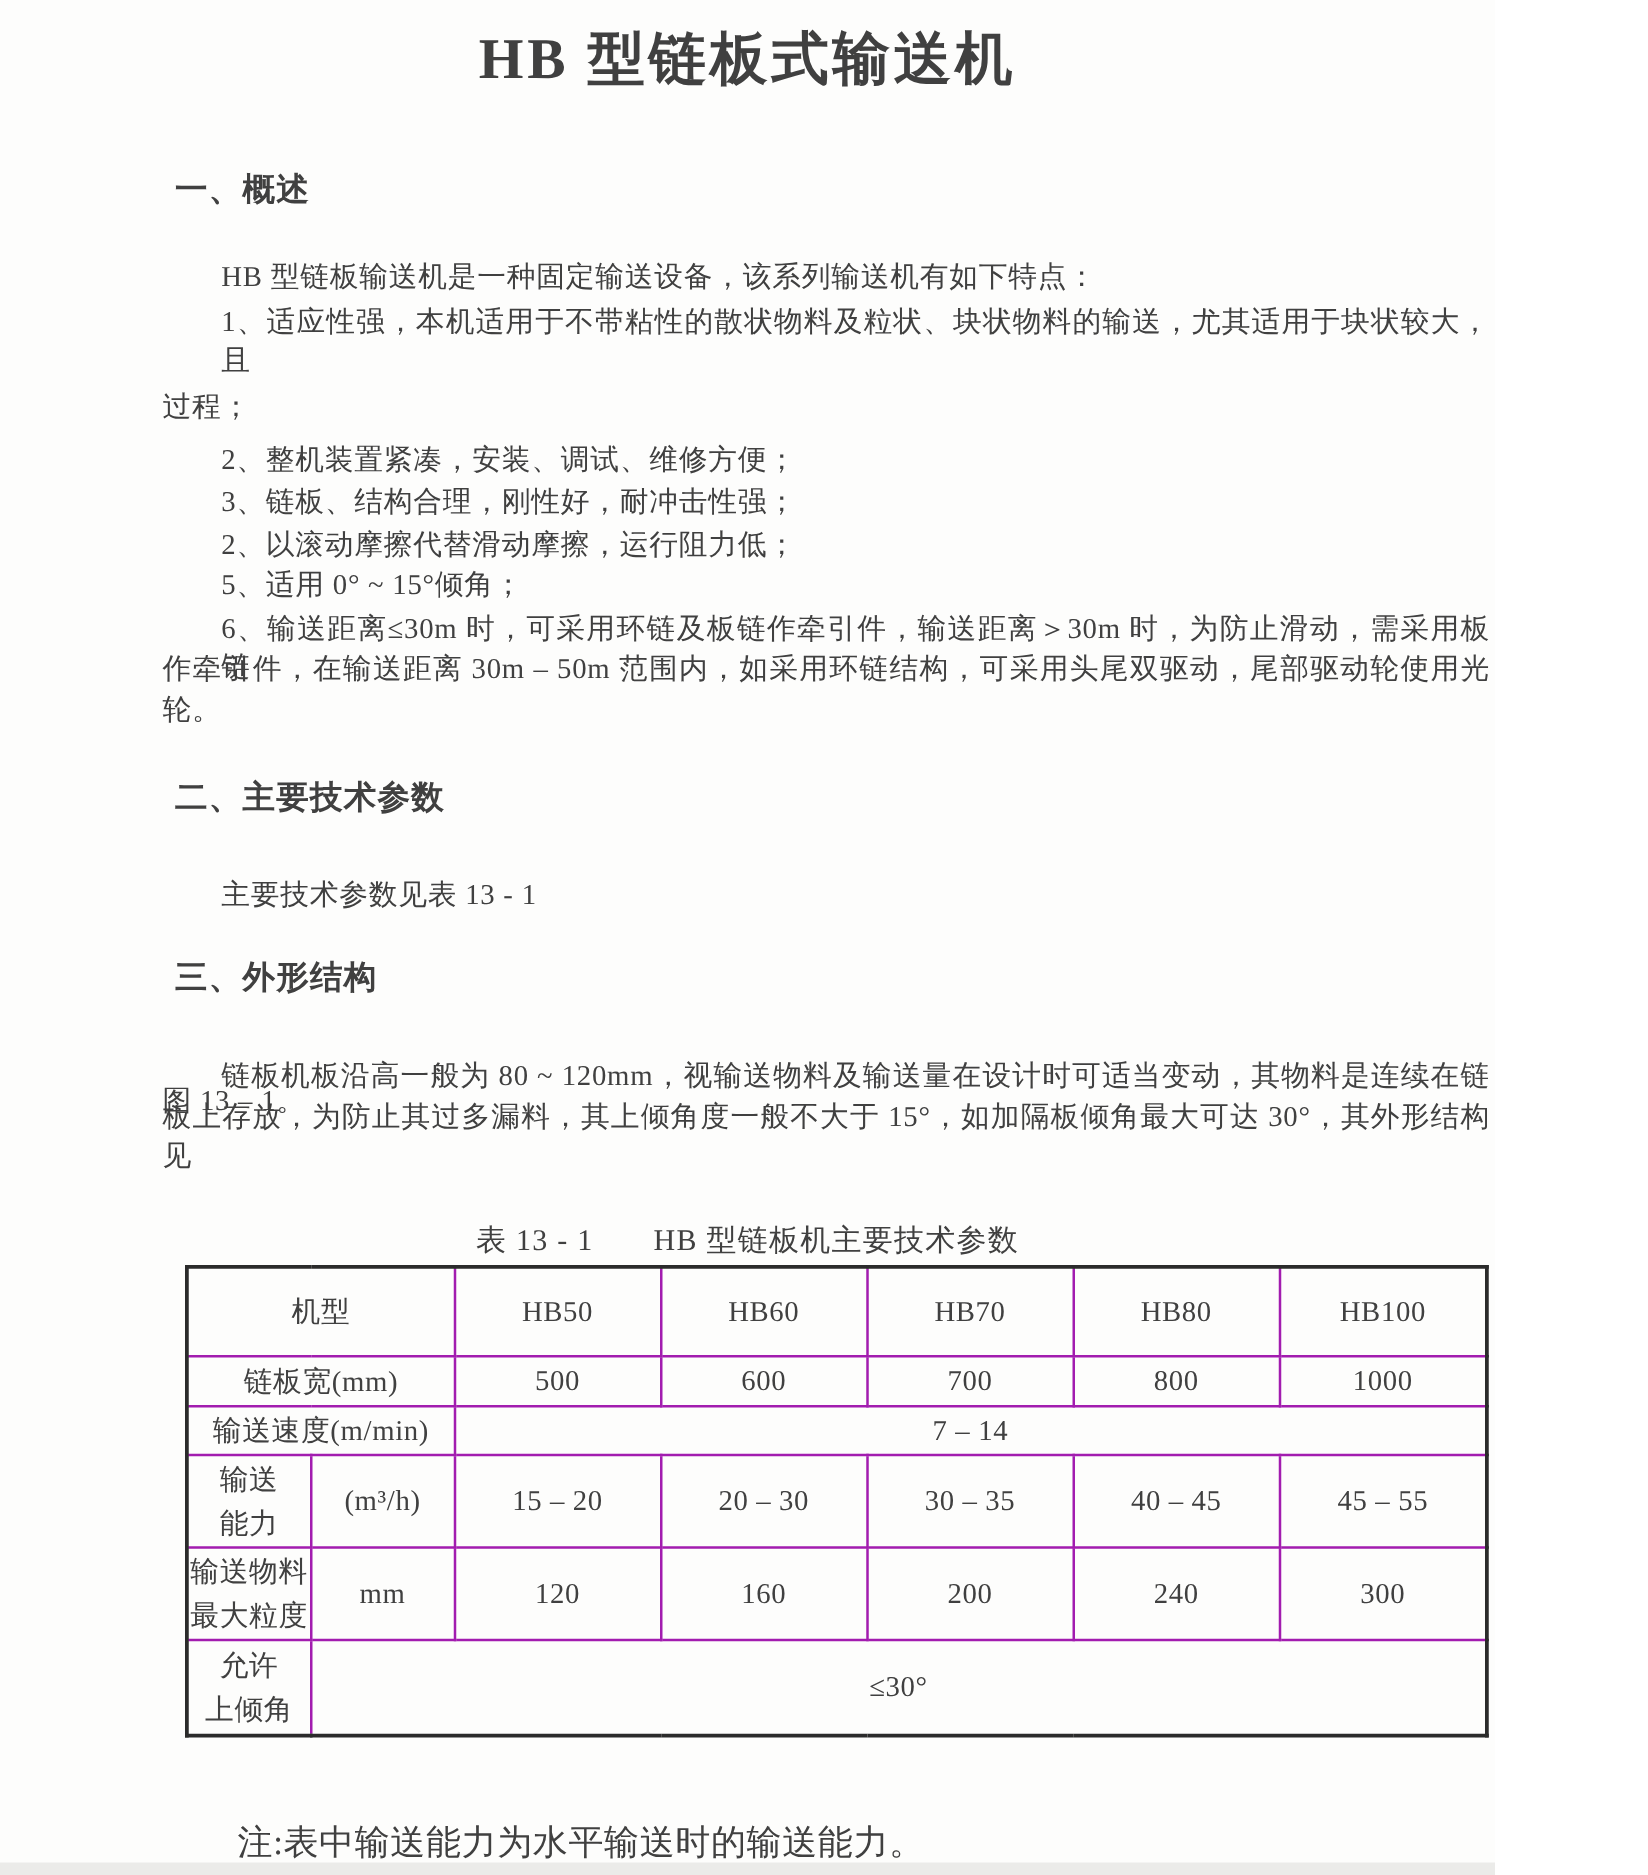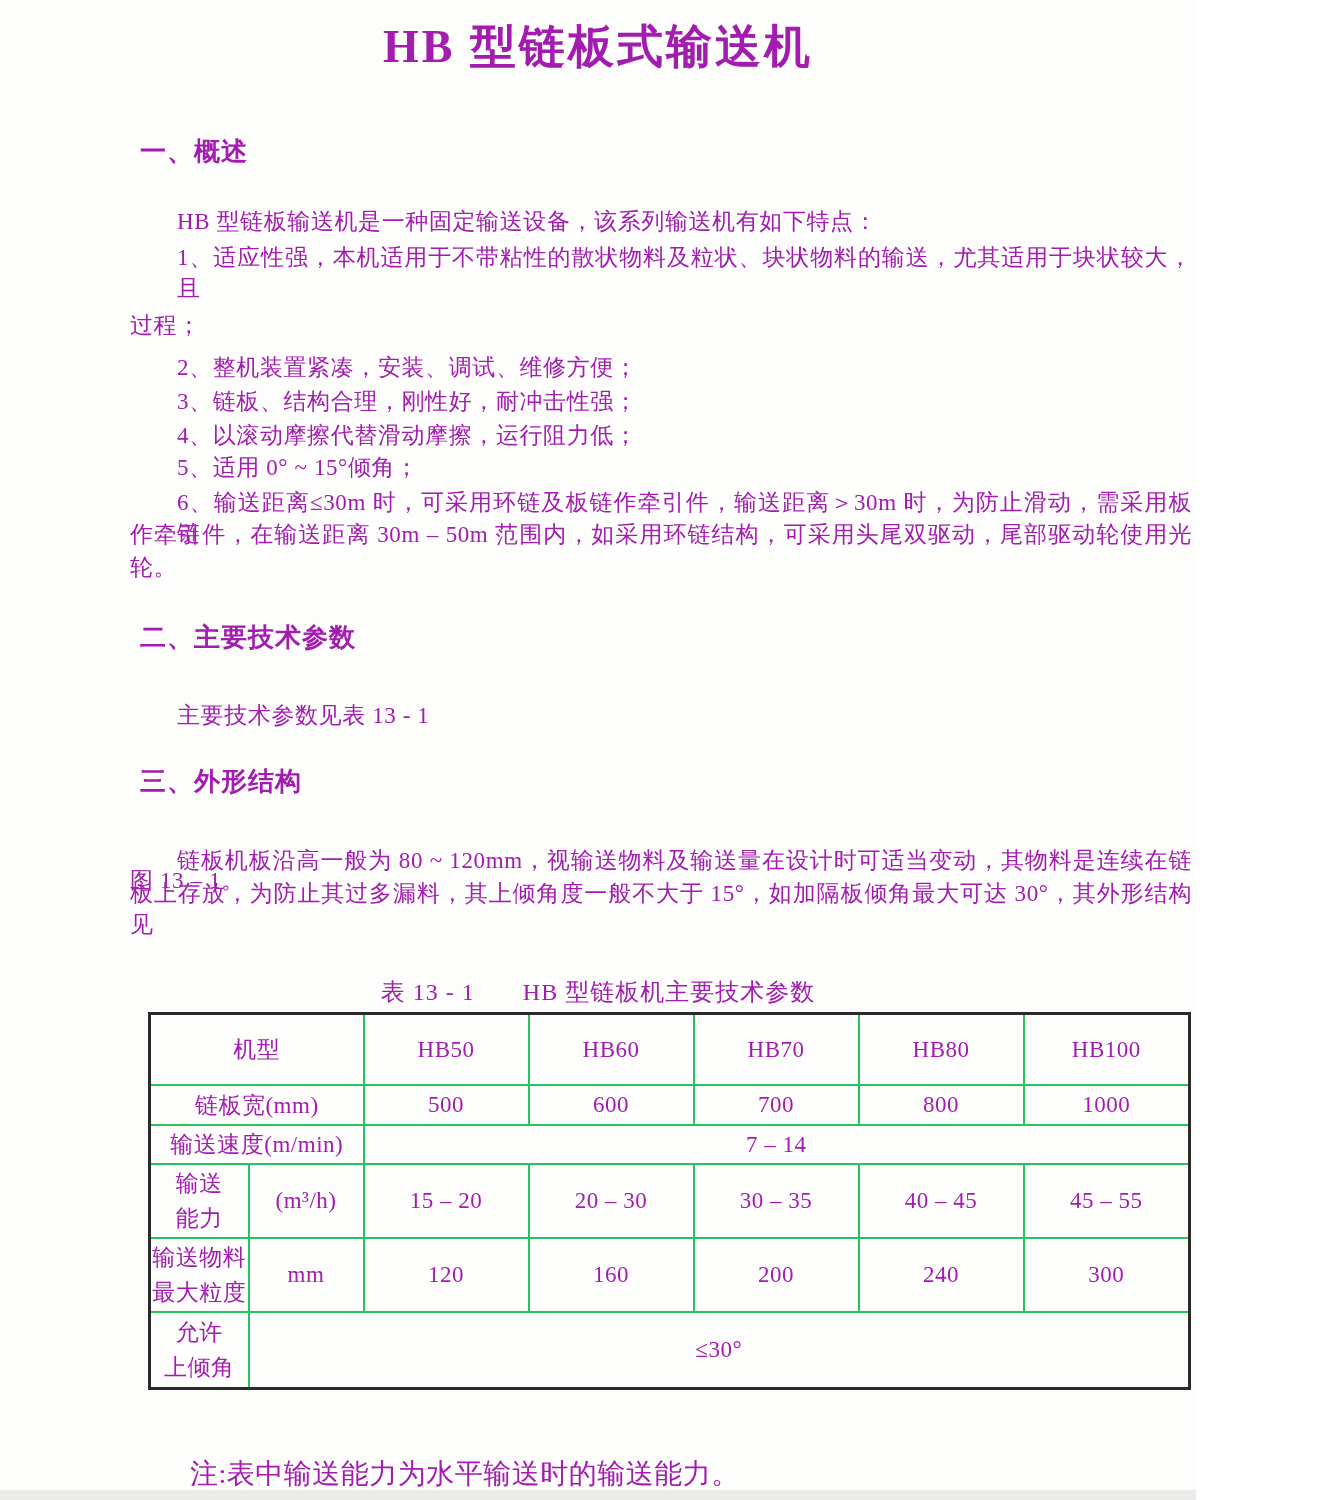--- a/index.html
+++ b/index.html
@@ -1,18 +1,18 @@
 <!DOCTYPE html>
 <html><head>
 <meta charset="utf-8">
 <style>
   html,body{margin:0;padding:0;background:#ffffff;}
   .page{
     position:relative;width:1196px;height:1500px;background:#fdfdfc;
-    font-family:"Liberation Serif", serif;color:#a21caf;overflow:hidden;
+    font-family:"Liberation Serif", serif;color:#404040;overflow:hidden;
   }
   .title{
     position:absolute;top:16px;left:0;width:100%;margin:0;
     text-align:center;font-size:46px;font-weight:bold;letter-spacing:3px;
   }
   .h2{
     position:absolute;left:140px;margin:0;
     font-family:"Liberation Sans", sans-serif;font-weight:bold;
     font-size:26px;letter-spacing:1px;
   }
@@ -27,21 +27,21 @@
     position:absolute;top:976px;left:0;width:100%;text-align:center;
     font-size:24px;font-weight:normal;letter-spacing:1px;
   }
   .caption .cap-label{margin-right:48px;}
   .table-wrap{position:absolute;top:1012px;left:148px;}
   table.spec{
     border-collapse:collapse;table-layout:fixed;width:1040px;
     border:3px solid #2b2b2b;
   }
   table.spec td{
-    border:2px solid #22c55e;text-align:center;vertical-align:middle;
+    border:2px solid #a21caf;text-align:center;vertical-align:middle;
     font-size:23px;letter-spacing:0.5px;padding:0;overflow:hidden;
   }
   tr.r1 td{height:69px;}
   tr.r2 td{height:38px;}
   tr.r3 td{height:37px;}
   tr.r4 td{height:72px;}
   tr.r5 td{height:38px;}
   tr.r6 td{height:72px;}
   tr.r7 td{height:74px;}
   td.two-line div{line-height:35px;}
@@ -60,21 +60,21 @@
 
   <h1 class="title">HB 型链板式输送机</h1>
 
   <h2 class="h2" style="top:134px">一、概述</h2>
 
   <div class="line indent" style="top:206px">HB 型链板输送机是一种固定输送设备，该系列输送机有如下特点：</div>
   <div class="line indent full" style="top:242px">1、适应性强，本机适用于不带粘性的散状物料及粒状、块状物料的输送，尤其适用于块状较大，且</div>
   <div class="line" style="top:310px">过程；</div>
   <div class="line indent" style="top:352px">2、整机装置紧凑，安装、调试、维修方便；</div>
   <div class="line indent" style="top:386px">3、链板、结构合理，刚性好，耐冲击性强；</div>
-  <div class="line indent" style="top:420px">4、以滚动摩擦代替滑动摩擦，运行阻力低；</div>
+  <div class="line indent" style="top:420px">2、以滚动摩擦代替滑动摩擦，运行阻力低；</div>
   <div class="line indent" style="top:452px">5、适用 0° ~ 15°倾角；</div>
   <div class="line indent full" style="top:487px">6、输送距离≤30m 时，可采用环链及板链作牵引件，输送距离＞30m 时，为防止滑动，需采用板链</div>
   <div class="line full" style="top:519px">作牵引件，在输送距离 30m – 50m 范围内，如采用环链结构，可采用头尾双驱动，尾部驱动轮使用光</div>
   <div class="line" style="top:552px">轮。</div>
 
   <h2 class="h2" style="top:620px">二、主要技术参数</h2>
 
   <div class="line indent" style="top:700px">主要技术参数见表 13 - 1</div>
 
   <h2 class="h2" style="top:764px">三、外形结构</h2>

